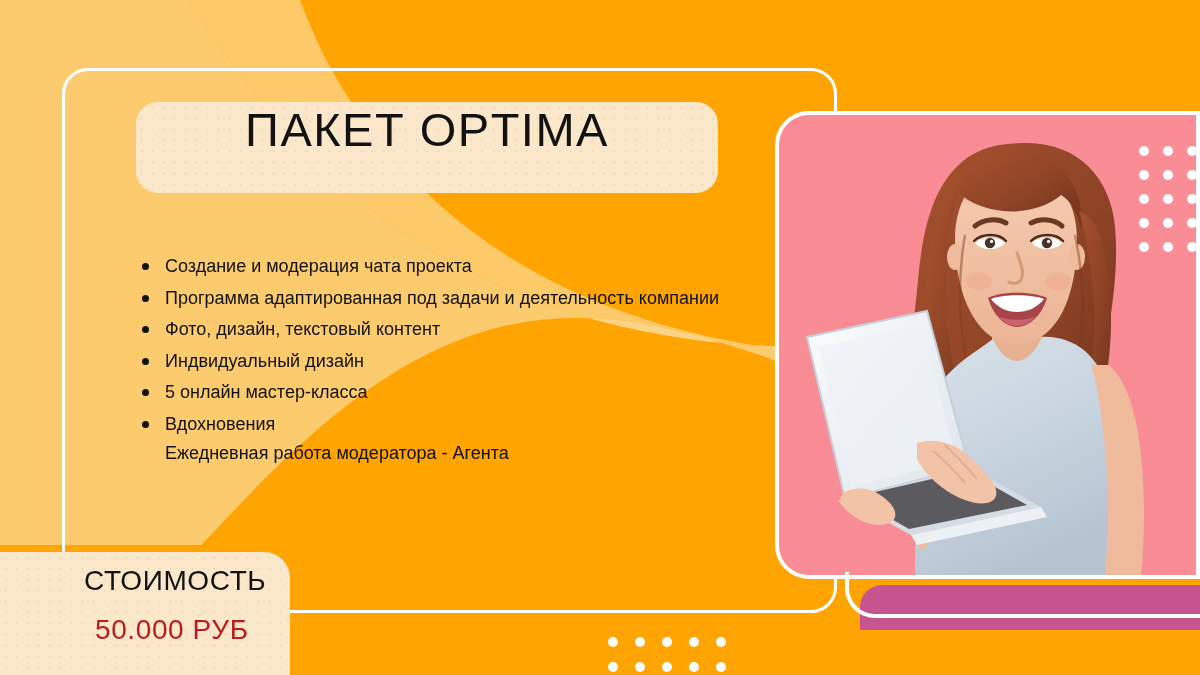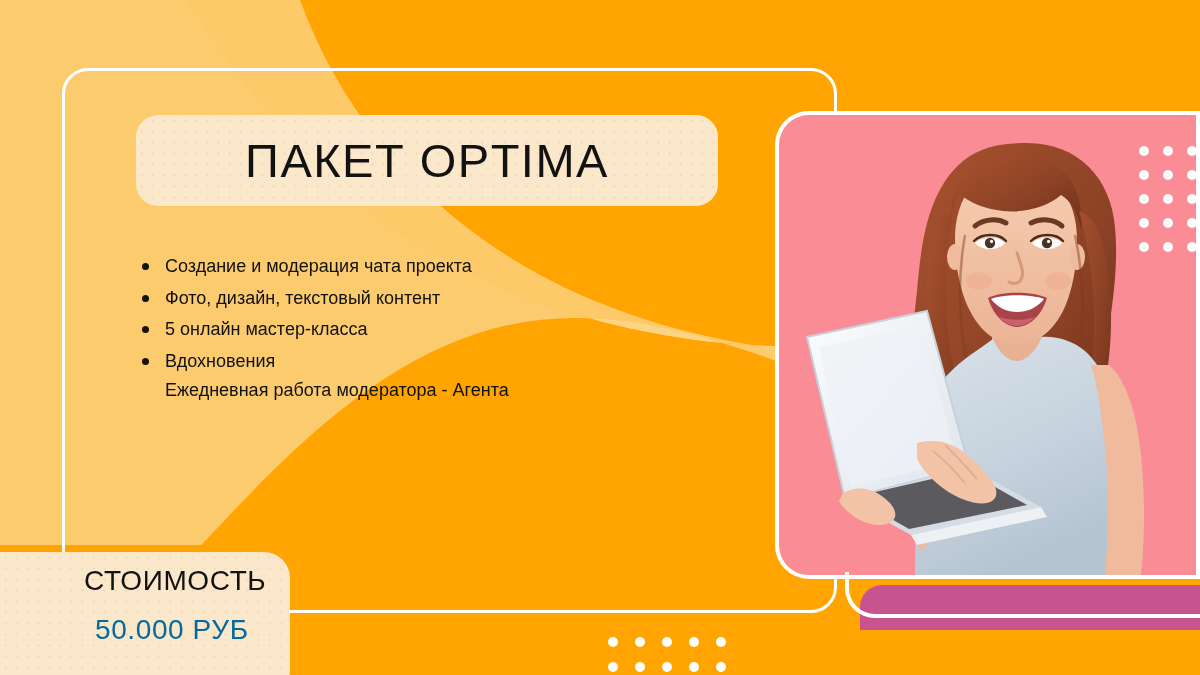--- a/index.html
+++ b/index.html
@@ -24,26 +24,26 @@
     width:775px; height:545px;
     border:3px solid #ffffff;
     border-radius:26px;
     pointer-events:none;
     z-index:6;
   }
 
   
   .title-pill{
     position:absolute;
-    left:136px; top:115px;
+    left:136px; top:102px;
     width:582px; height:91px;
     background:#FBE7CA;
     border-radius:22px;
     z-index:8;
-    display:flex; align-items:center; justify-content:center;
+    display:flex; justify-content:center;
     overflow:hidden;
   }
   .title-pill::before{
     content:"";
     position:absolute; inset:0;
     background-image:radial-gradient(#E9D3B4 1px, transparent 1.2px);
     background-size:11px 11px;
     opacity:.55;
   }
   .title-text{
@@ -105,21 +105,21 @@
     font-size:28px;
     letter-spacing:.6px;
     color:#121212;
     white-space:nowrap;
   }
   .price-value{
     position:absolute;
     left:95px; top:62px;
     font-size:28px;
     letter-spacing:.6px;
-    color:#0369a1;
+    color:#b91c1c;
     white-space:nowrap;
   }
 
   
   .photo-frame{
     position:absolute;
     left:775px; top:111px;
     width:425px; height:468px;
     border:4px solid #ffffff;
     border-top-left-radius:34px;
@@ -407,26 +407,34 @@
     <div class="title-text">ПАКЕТ OPTIMA</div>
   </div>
 
   <div class="bullets">
 
     <div class="bullet-row">
       <span class="bullet-dot"></span>
       <span class="bullet-text">Создание и модерация чата проекта</span>
     </div>
 
+    <div class="bullet-row">
+      <span class="bullet-dot"></span>
+      <span class="bullet-text">Программа адаптированная под задачи и деятельность компании</span>
+    </div>
 
     <div class="bullet-row">
       <span class="bullet-dot"></span>
       <span class="bullet-text">Фото, дизайн, текстовый контент</span>
     </div>
 
+    <div class="bullet-row">
+      <span class="bullet-dot"></span>
+      <span class="bullet-text">Индвидуальный дизайн</span>
+    </div>
 
     <div class="bullet-row">
       <span class="bullet-dot"></span>
       <span class="bullet-text">5 онлайн мастер-класса</span>
     </div>
 
     <div class="bullet-row">
       <span class="bullet-dot"></span>
       <span class="bullet-text justify">
         <span>Вдохновения</span>

